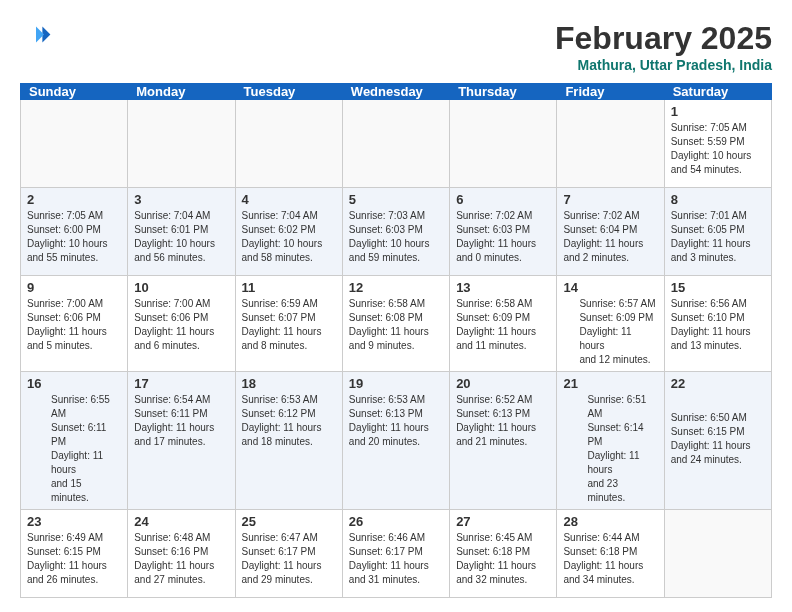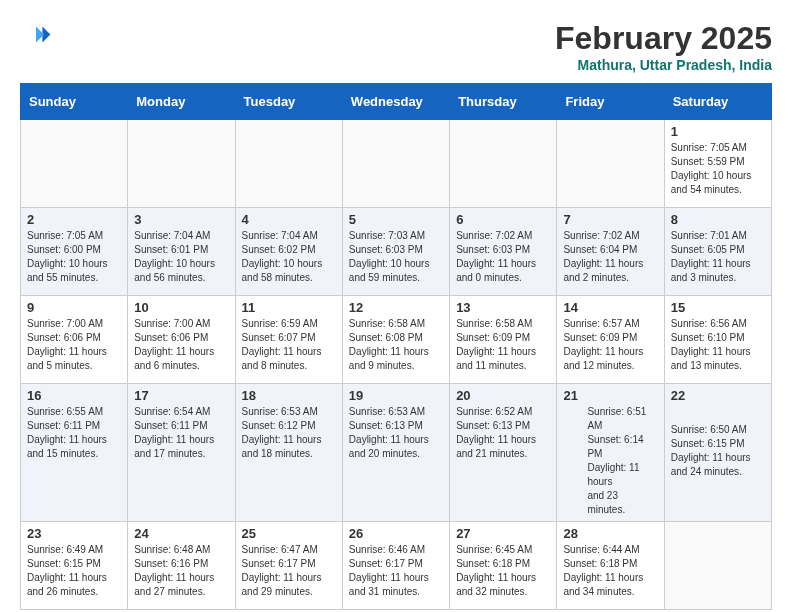--- a/index.html
+++ b/index.html
@@ -51,21 +51,21 @@
     }
     .calendar {
       width: 100%;
       border-collapse: collapse;
       table-layout: fixed;
     }
     .calendar th {
       background: #1565c0;
       color: #fff;
       text-align: left;
-      padding: 10px 8px;
+      padding: 0 8px;
       font-size: 13px;
       font-weight: bold;
       border: 1px solid #1565c0;
     }
     .calendar td {
       border: 1px solid #ccc;
       vertical-align: top;
       padding: 4px 6px;
       font-size: 10.5px;
       color: #333;
@@ -216,37 +216,37 @@
           </td>
           <td>
             <span class="day-num">13</span>
             <div class="day-info" style="white-space: pre-line;">Sunrise: 6:58 AM
 Sunset: 6:09 PM
 Daylight: 11 hours
 and 11 minutes.</div>
           </td>
           <td>
             <span class="day-num">14</span>
-            <div class="day-info" style="white-space: pre-line;">Sunrise: 6:57 AM
+            <div class="day-info" style="white-space: pre-line; margin-left: 16px;">Sunrise: 6:57 AM
 Sunset: 6:09 PM
 Daylight: 11 hours
 and 12 minutes.</div>
           </td>
           <td>
             <span class="day-num">15</span>
             <div class="day-info" style="white-space: pre-line;">Sunrise: 6:56 AM
 Sunset: 6:10 PM
 Daylight: 11 hours
 and 13 minutes.</div>
           </td>
         </tr>
         <tr class="stripe-row">
           <td>
             <span class="day-num">16</span>
-            <div class="day-info" style="white-space: pre-line;">Sunrise: 6:55 AM
+            <div class="day-info" style="white-space: pre-line; margin-left: 24px;">Sunrise: 6:55 AM
 Sunset: 6:11 PM
 Daylight: 11 hours
 and 15 minutes.</div>
           </td>
           <td>
             <span class="day-num">17</span>
             <div class="day-info" style="white-space: pre-line;">Sunrise: 6:54 AM
 Sunset: 6:11 PM
 Daylight: 11 hours
 and 17 minutes.</div>

